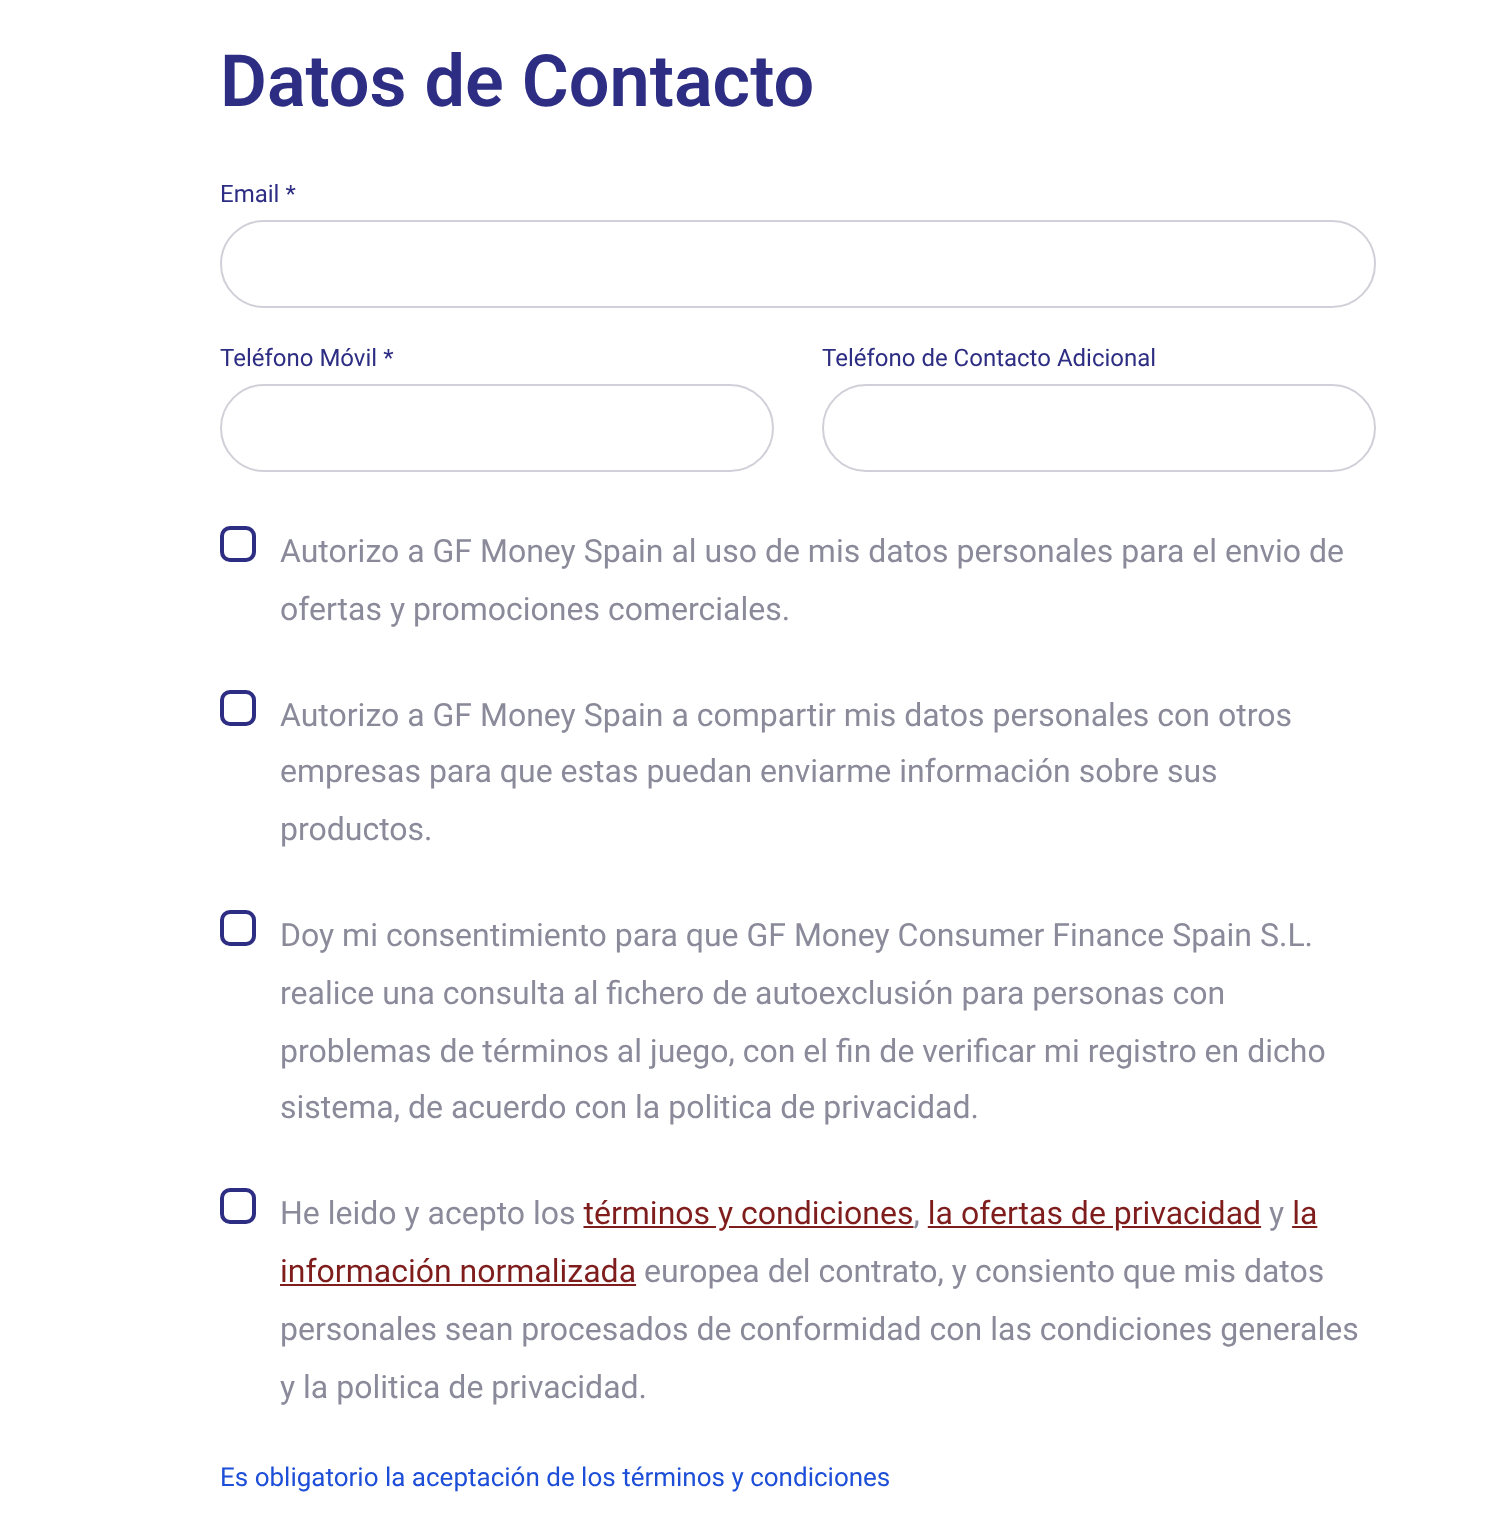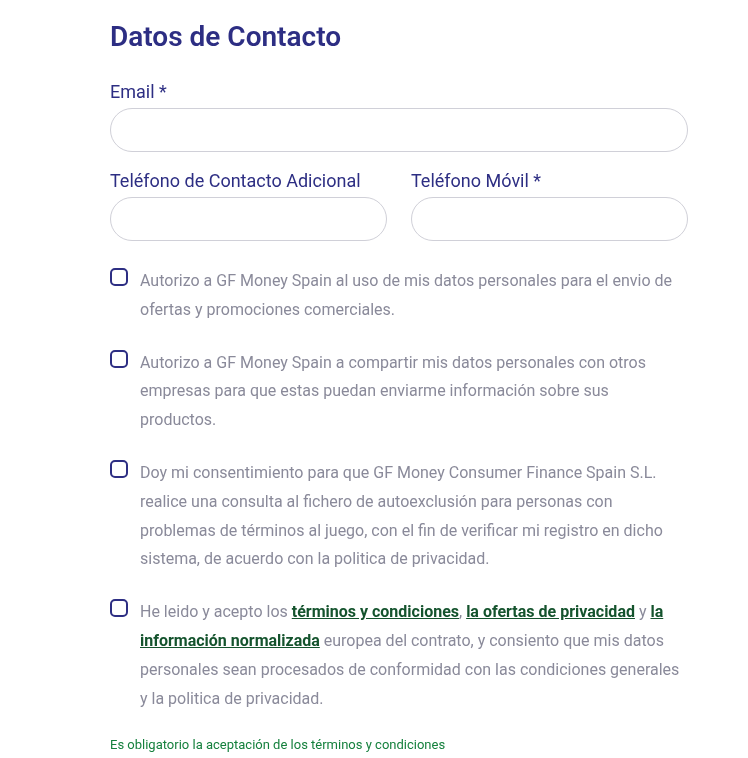--- a/index.html
+++ b/index.html
@@ -12,38 +12,38 @@
       background: #fff;
       width: 748px;
       padding: 20px 30px;
     }
     .container {
       padding-left: 80px;
       padding-right: 30px;
     }
     .page-title {
       color: #2d2e83;
-      font-size: 28px;
+      font-size: 36px;
       font-weight: 600;
       margin-bottom: 28px;
     }
     .field-row {
       display: flex;
       gap: 24px;
       margin-bottom: 18px;
     }
     .field-group {
       flex: 1;
     }
     .field-group.full {
       width: 100%;
     }
     .field-label {
       color: #2d2e83;
-      font-size: 18px;
+      font-size: 12px;
       font-weight: 400;
       display: block;
       margin-bottom: 6px;
     }
     .required {
       color: #2d2e83;
     }
     .text-input {
       width: 100%;
       height: 44px;
@@ -72,27 +72,27 @@
       background: #fff;
       cursor: pointer;
       margin-top: 1px;
     }
     .checkbox-text {
       color: #8a8a9a;
       font-size: 16px;
       line-height: 1.8;
     }
     .checkbox-text .link {
-      color: #14532d;
-      font-weight: 700;
+      color: #7f1d1d;
+      font-weight: 400;
       text-decoration: underline;
       cursor: pointer;
     }
     .error-text {
-      color: #15803d;
+      color: #1d4ed8;
       font-size: 13px;
       margin-bottom: 12px;
     }
     .divider {
       border: none;
       border-top: 1px solid #e8e8ee;
       margin-bottom: 22px;
     }
     .button-row {
       display: flex;
@@ -130,28 +130,28 @@
         <span>Email</span>
         <span class="required">*</span>
       </label>
       <input type="text" class="text-input" value="" style="">
     </div>
   </div>
 
   <div class="field-row">
     <div class="field-group">
       <label class="field-label">
-        <span>Teléfono de Contacto Adicional</span>
+        <span>Teléfono Móvil</span>
+        <span class="required">*</span>
       </label>
       <input type="text" class="text-input" value="" style="">
     </div>
     <div class="field-group">
       <label class="field-label">
-        <span>Teléfono Móvil</span>
-        <span class="required">*</span>
+        <span>Teléfono de Contacto Adicional</span>
       </label>
       <input type="text" class="text-input" value="" style="">
     </div>
   </div>
 
   <div class="checkboxes">
     <div class="checkbox-row">
       <div class="checkbox"></div>
       <div class="checkbox-text">Autorizo a GF Money Spain al uso de mis datos personales para el envio de ofertas y promociones comerciales.</div>
     </div>

